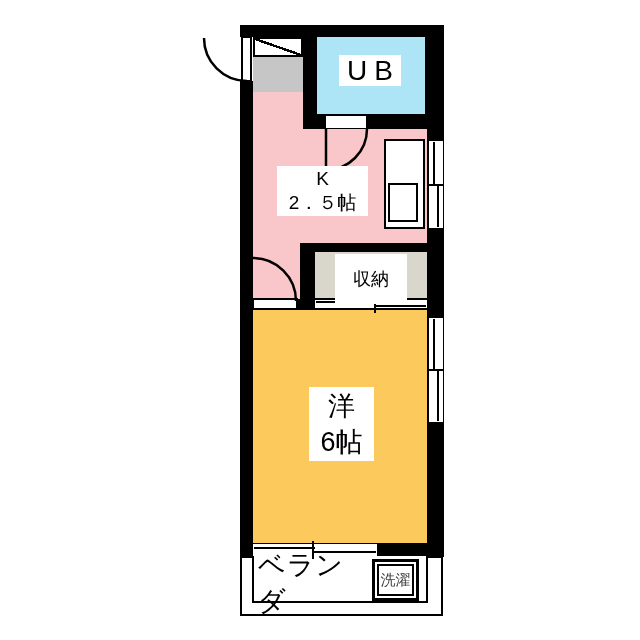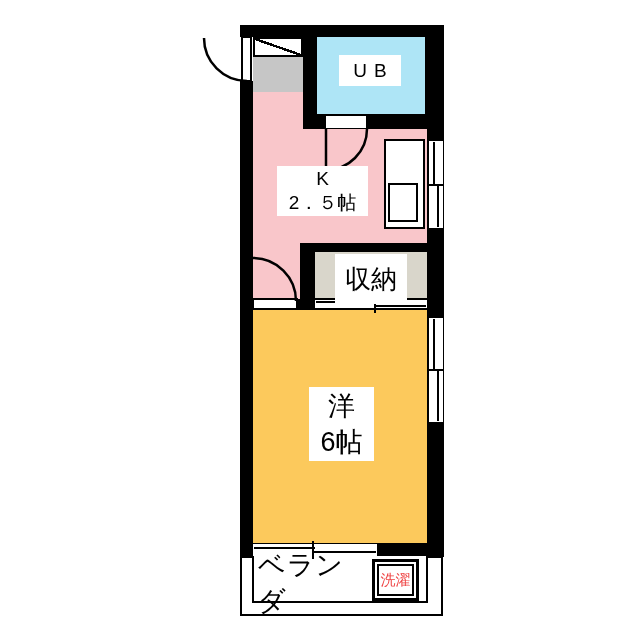--- a/index.html
+++ b/index.html
@@ -39,27 +39,27 @@
   .storage-slide{left:315px;top:298px;width:112px;height:12px;border-top:2px solid #000;border-bottom:2px solid #000;}
 
   
   .counter{left:384px;top:139px;width:41px;height:90px;background:#fff;border:2px solid #000;}
   .sink{left:388px;top:183px;width:30px;height:39px;background:#fff;border:2px solid #000;}
 
   
   .veranda-outer{left:240px;top:556px;width:203px;height:60px;background:#fff;border:2px solid #000;}
   .veranda-inner{left:252px;top:556px;width:176px;height:47px;border-left:2px solid #000;border-right:2px solid #000;border-bottom:2px solid #000;background:#fff;}
   .laundry-outer{left:372px;top:559px;width:47px;height:42px;border:3px solid #000;background:#fff;padding:2px;}
-  .laundry-inner{width:100%;height:100%;box-sizing:border-box;border:2px solid #000;display:flex;align-items:center;justify-content:center;font-size:15px;color:#ef4444;}
+  .laundry-inner{width:100%;height:100%;box-sizing:border-box;border:2px solid #000;display:flex;align-items:center;justify-content:center;font-size:15px;color:#404040;}
 
   
   .lbl{background:#fff;color:#000;display:flex;flex-direction:column;align-items:center;justify-content:center;text-align:center;}
-  .ub-label{left:339px;top:55px;width:62px;height:31px;font-size:19px;letter-spacing:7px;padding-left:7px;}
+  .ub-label{left:339px;top:55px;width:62px;height:31px;font-size:28px;letter-spacing:7px;padding-left:7px;}
   .kitchen-label{left:277px;top:166px;width:91px;height:50px;font-size:19px;line-height:24px;}
-  .storage-label{left:335px;top:254px;width:72px;height:50px;font-size:26px;}
+  .storage-label{left:335px;top:254px;width:72px;height:50px;font-size:18px;}
   .room-label{left:309px;top:387px;width:65px;height:74px;font-size:27px;line-height:36px;}
   .veranda-label{left:258px;top:566px;width:112px;height:34px;font-size:27px;letter-spacing:1px;color:#000;display:flex;align-items:center;}
 
   svg.overlay{position:absolute;left:0;top:0;width:640px;height:640px;pointer-events:none;}
 </style>
 </head>
 <body>
 
 <div class="canvas">
 

